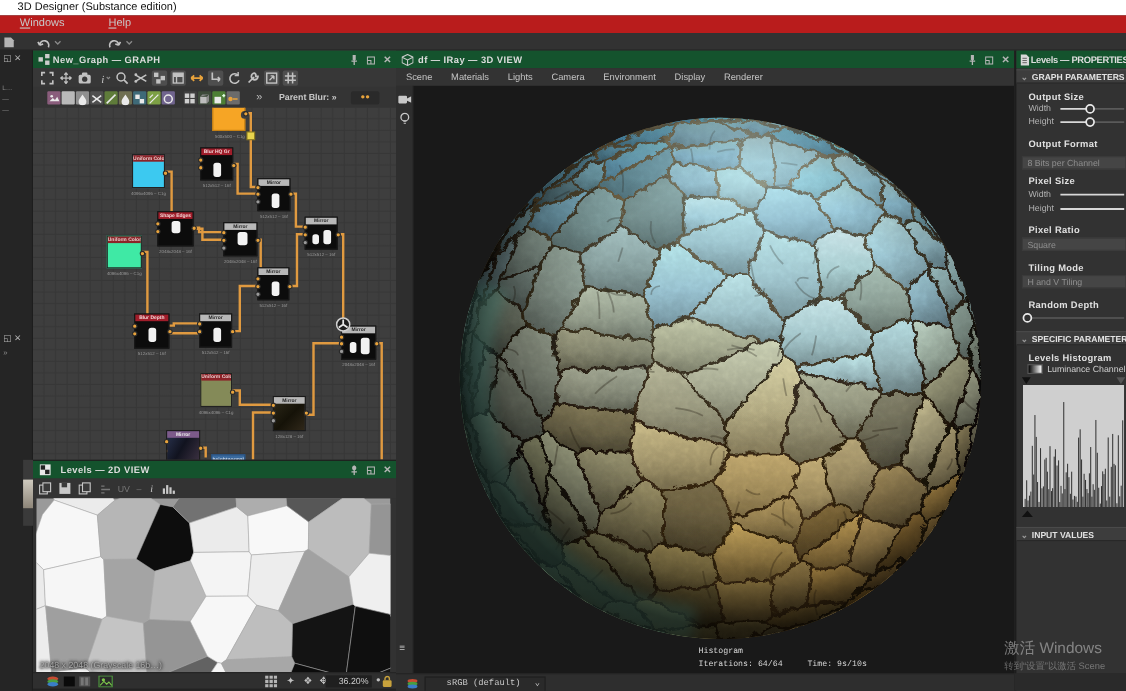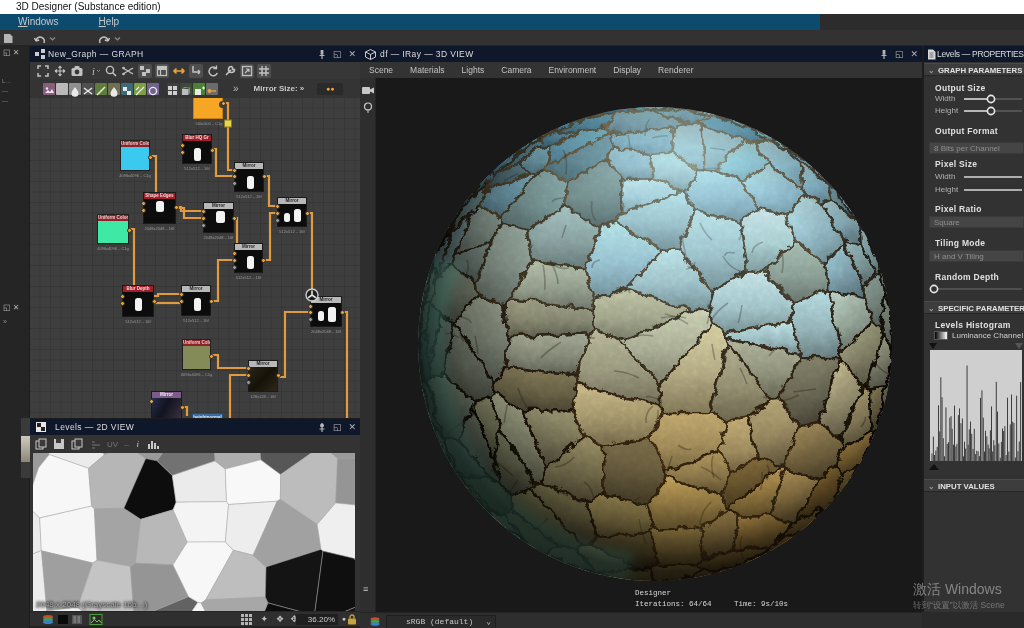--- a/index.html
+++ b/index.html
@@ -1,20 +1,20 @@
 <!DOCTYPE html>
 <html><head><meta charset="utf-8"><style>
 *{margin:0;padding:0;box-sizing:border-box}
 html,body{width:1024px;height:628px;overflow:hidden;background:#2c2c2c;font-family:"Liberation Sans",sans-serif;position:relative}
 .abs{position:absolute}
 .titlebar{left:0;top:0;width:1024px;height:14px;background:#ffffff;color:#111;font-size:10px;line-height:14px;padding-left:16px}
-.menubar{left:0;top:14px;width:820px;height:16px;background:#0c4a6e;color:#c8c8c8;font-size:10px;line-height:16px}
+.menubar{left:0;top:14px;width:1024px;height:16px;background:#b91c1c;color:#c8c8c8;font-size:10px;line-height:16px}
 .menubar span{margin-left:18px}
 .topbar{left:0;top:30px;width:1024px;height:16px;background:#323232;color:#b5b5b5;border-bottom:1px solid #232323}
-.phead{height:16px;background:#0f172a;color:#dddddd;font-size:8.5px;font-weight:normal;line-height:16px;white-space:nowrap}
+.phead{height:16px;background:#14532d;color:#dddddd;font-size:8.5px;font-weight:bold;line-height:16px;white-space:nowrap}
 .phead .ttl{letter-spacing:.4px}
 .hicons{position:absolute;right:4px;top:0;height:16px;color:#b5b5b5;font-size:9px;display:flex;gap:7px;align-items:center}
 .toolrow{background:#373737;display:flex;align-items:center}
 .gi{color:#c0c0c0;font-size:10px;text-align:center}
 .nlabel{position:absolute;font-size:4px;color:#9a9a9a;white-space:nowrap}
 .ntitle{position:absolute;left:0;top:0;right:0;font-size:4.5px;text-align:center;font-weight:bold;overflow:hidden;white-space:nowrap}
 .secthead{background:#3d3d3d;color:#e2e2e2;font-size:7.8px;font-weight:bold;height:13px;line-height:13px;border-top:1px solid #4a4a4a;border-bottom:1px solid #262626;white-space:nowrap;overflow:hidden}
 .plabel{color:#e0e0e0;font-size:8.5px;font-weight:bold;letter-spacing:.3px}
 .pslabel{color:#b2b2b2;font-size:8px}
 .pselect{background:#454545;color:#8f8f8f;font-size:8px;height:12px;line-height:12px;padding-left:4px;border:1px solid #3a3a3a}
@@ -153,21 +153,21 @@
         </svg></div>
       <div style="width:12px;height:12px;background:#4d7f35;border-radius:1px"><svg width="12" height="12">
           <rect x="2" y="4" width="6" height="6" fill="#e9e9e9"></rect>
           <path d="M9 3 L12 3 M10.5 1.5 V4.5" stroke="#dfffdf" stroke-width="1.2"></path>
         </svg></div>
       <div style="width:12px;height:12px;background:#6b6b6b;border-radius:1px"><svg width="12" height="12">
           <circle cx="3.5" cy="6" r="2" fill="#e8a33c"></circle>
           <path d="M5.5 6 H10" stroke="#e8a33c" stroke-width="1.4"></path>
         </svg></div>
       <div class="gi" style="margin-left:14px;color:#bbb">»</div>
-      <div style="margin-left:14px;color:#c8c8c8;font-size:8px;font-weight:bold">Mirror Size: »</div>
+      <div style="margin-left:14px;color:#c8c8c8;font-size:8px;font-weight:bold">Parent Blur: »</div>
       <div style="margin-left:12px;width:26px;height:12px;background:#2a2a2a;border-radius:2px;color:#e8a33c;font-size:7px;text-align:center;line-height:12px">●●</div>
     </div>
     <div class="abs" style="left:0;top:52px;width:330px;height:320px;overflow:hidden;background-color:#3e3e3e;background-image:linear-gradient(#37373700 9px,#373737 10px),linear-gradient(90deg,#3e3e3e00 9px,#373737 10px);background-size:10.5px 10.5px">
       <svg class="abs" style="left:0;top:0" width="330" height="320">
         <polyline points="192,5 198,5 198,72 203,72" fill="none" stroke="#e09a40" stroke-width="2.2"></polyline>
         <polyline points="181,51 186,51 186,78 203,78" fill="none" stroke="#e09a40" stroke-width="2.2"></polyline>
         <polyline points="233,78 239,78 239,108 246,108" fill="none" stroke="#e09a40" stroke-width="2.2"></polyline>
         <polyline points="275,115 282,115 282,192" fill="none" stroke="#e09a40" stroke-width="2.2"></polyline>
         <polyline points="145,109 151,109 151,113 173,113" fill="none" stroke="#e09a40" stroke-width="2.2"></polyline>
         <polyline points="145,110 154,110 154,120 173,120" fill="none" stroke="#e09a40" stroke-width="2.2"></polyline>
@@ -1608,21 +1608,21 @@
           <path d="M208 404 Q216 408 218 422" stroke="#261f1255" stroke-width="1.6" fill="none"></path>
           <path d="M337 229 Q334 235 331 246" stroke="#261f1255" stroke-width="1.6" fill="none"></path>
           <path d="M252 57 Q253 60 254 70" stroke="#261f1255" stroke-width="1.6" fill="none"></path>
           <rect x="42.0" y="29.0" width="474.0" height="474.0" filter="url(#grain)" opacity="0.10"></rect>
           <circle cx="279.0" cy="266.0" r="237.0" fill="url(#toplight)"></circle>
           <circle cx="279.0" cy="266.0" r="237.0" fill="url(#warmlight)"></circle>
           <path d="M255 490 A225.0 225.0 0 0 1 70 182" fill="none" stroke="#7fd8c2" stroke-width="30" opacity="0.55" filter="url(#blur7)"></path>
           <circle cx="279.0" cy="266.0" r="237.0" fill="url(#rim)"></circle>
         </g>
       </svg>
-      <div class="abs" style="left:259px;top:511px;color:#d8d8d8;font-size:7.5px;font-family:'Liberation Mono',monospace">Designer</div>
+      <div class="abs" style="left:259px;top:511px;color:#d8d8d8;font-size:7.5px;font-family:'Liberation Mono',monospace">Histogram</div>
       <div class="abs" style="left:259px;top:522px;color:#d8d8d8;font-size:7.5px;font-family:'Liberation Mono',monospace">Iterations: 64/64&nbsp;&nbsp;&nbsp;&nbsp;&nbsp;Time: 9s/10s</div>
     </div>
     <div class="abs" style="left:0;top:566px;width:562px;height:16px;background:#2e2e2e;border-top:1px solid #232323">
       <svg class="abs" style="left:10px;top:3px" width="12" height="11">
         <ellipse cx="5" cy="3" rx="4.5" ry="1.8" fill="#c84b32"></ellipse>
         <ellipse cx="5" cy="5.5" rx="4.5" ry="1.8" fill="#4a9e3f"></ellipse>
         <ellipse cx="5" cy="8" rx="4.5" ry="1.8" fill="#3a7ec8"></ellipse>
       </svg>
       <div class="abs" style="left:26px;top:2px;width:110px;height:28px;border:1px solid #1f1f1f;background:#2a2a2a;color:#c8c8c8;font-size:8px;line-height:12px;padding-left:19px;font-family:'Liberation Mono',monospace">sRGB (default)<span style="float:right;margin-right:4px">⌄</span></div>
     </div>

